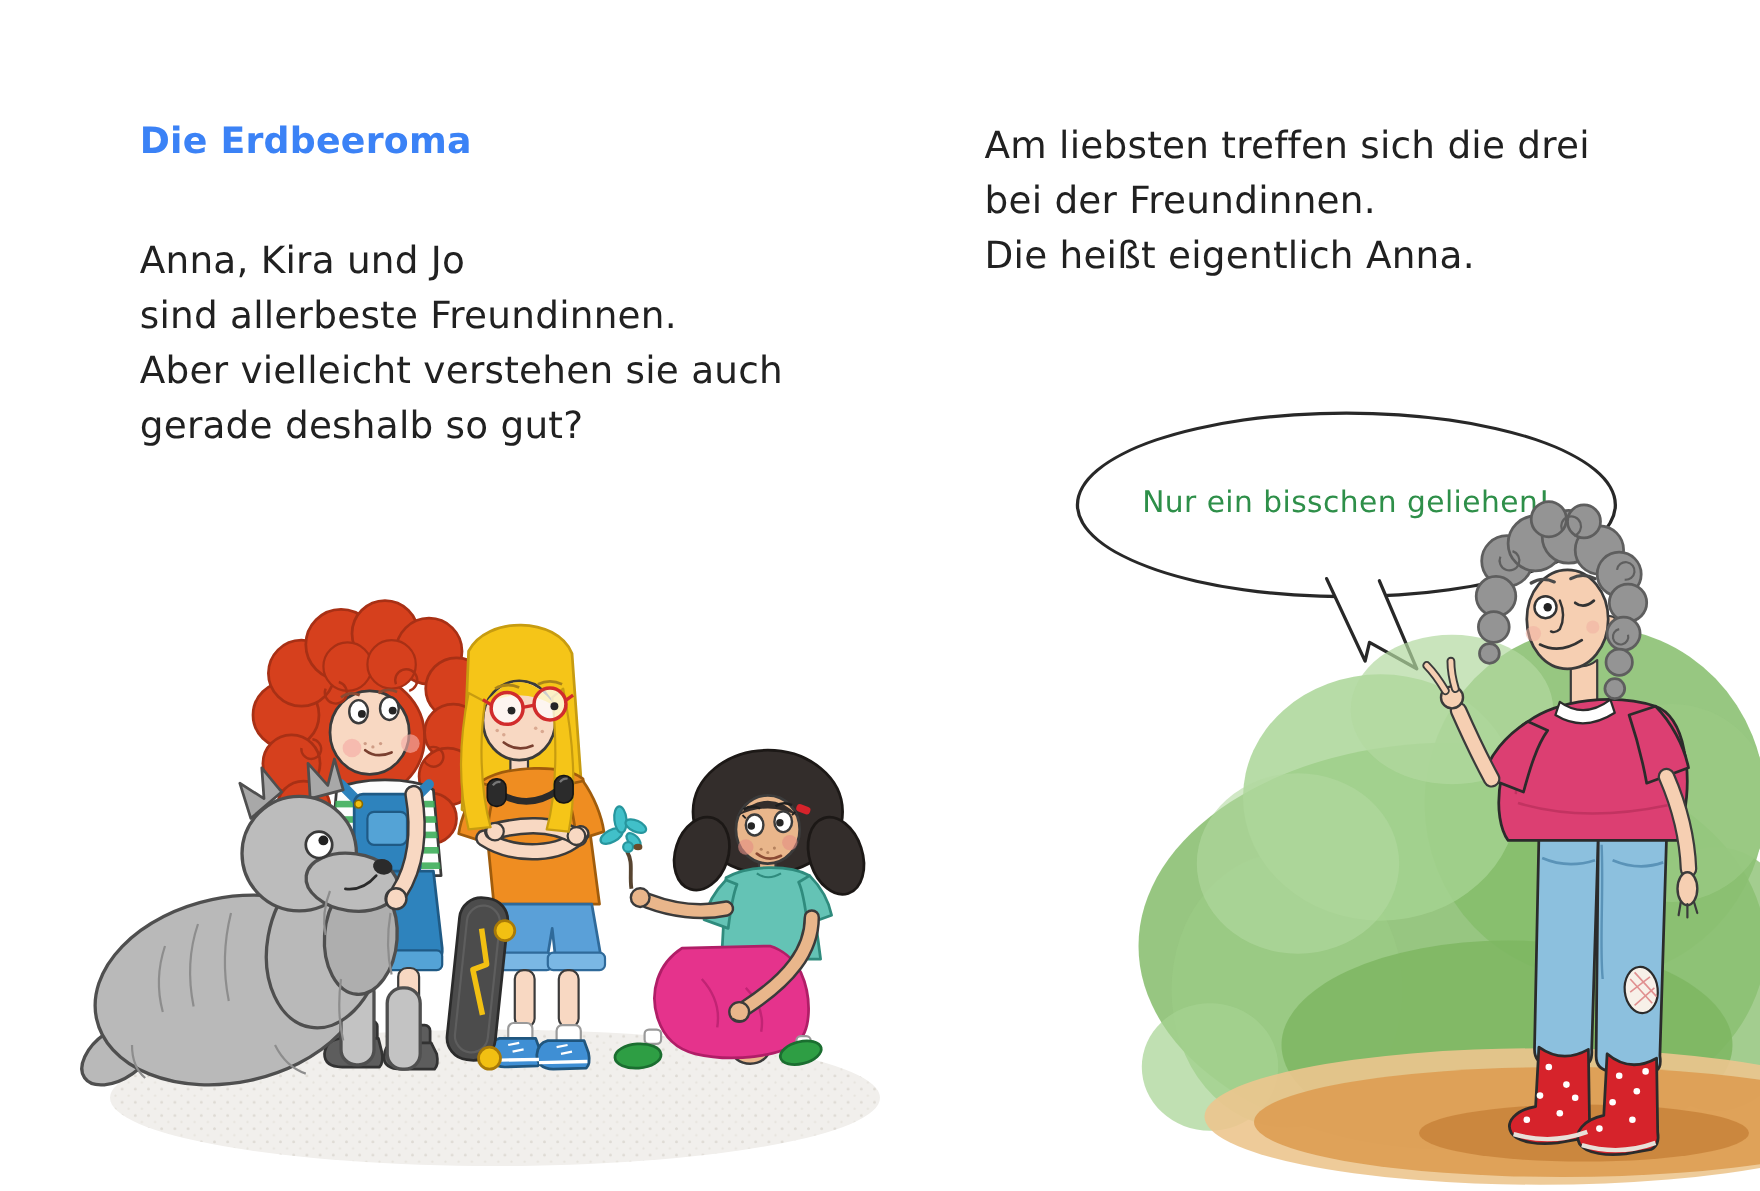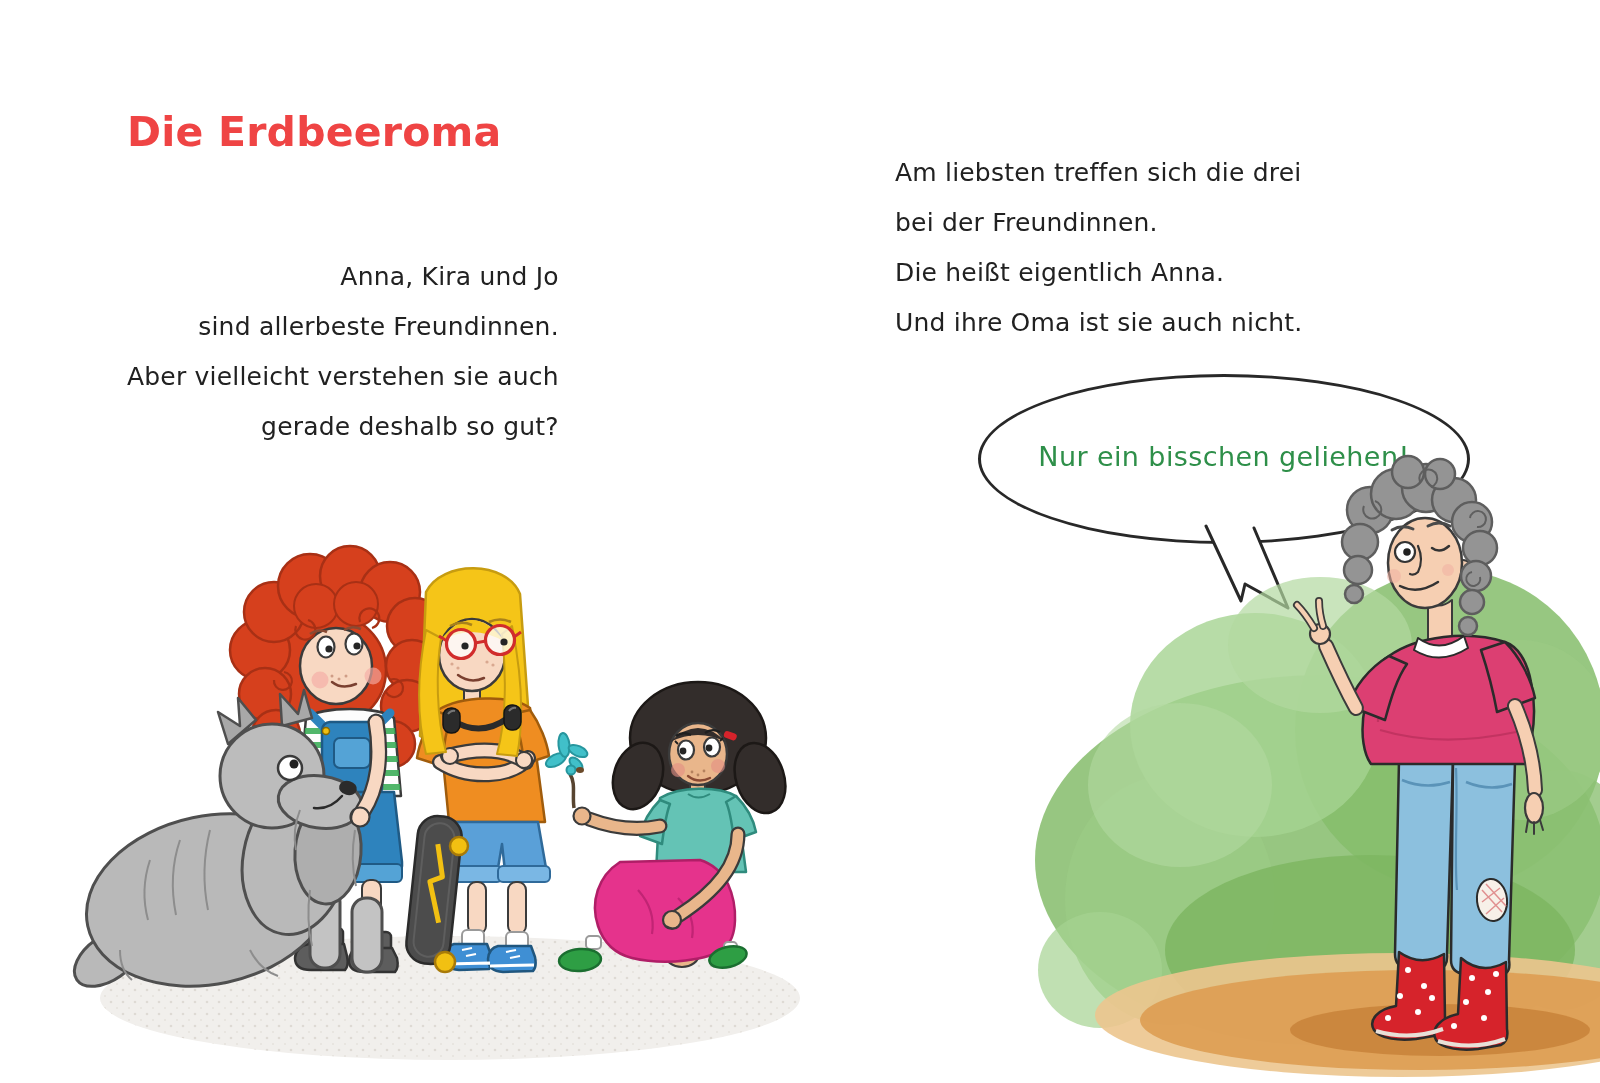--- a/index.html
+++ b/index.html
@@ -1,21 +1,21 @@
 <!DOCTYPE html>
 <html><head>
 <meta charset="utf-8">
 <style>
   html,body{margin:0;padding:0;background:#fff;}
   .stage{position:relative;width:1600px;height:1083px;background:#ffffff;overflow:hidden;
          font-family:"DejaVu Sans", sans-serif;}
-  .page-title{position:absolute;left:127px;top:108px;font-size:41px;font-weight:bold;
-              color:#ef4444;letter-spacing:.2px;}
-  .textblock{position:absolute;font-size:25px;line-height:50px;color:#212121;letter-spacing:.2px;margin-top:40px;}
-  .textblock-left{left:127px;top:212px;text-align:right;}
+  .page-title{position:absolute;left:127px;top:108px;font-size:33px;font-weight:bold;
+              color:#3b82f6;letter-spacing:.2px;}
+  .textblock{position:absolute;font-size:34px;line-height:50px;color:#212121;letter-spacing:.2px;}
+  .textblock-left{left:127px;top:212px;}
   .textblock-right{left:895px;top:108px;}
   .illustration{position:absolute;}
   .illu-left{left:60px;top:530px;z-index:1;}
   .illu-right{left:1020px;top:430px;z-index:4;}
   .speech-bubble{position:absolute;left:978px;top:374px;width:492px;height:170px;
                  background:#ffffff;border:3px solid #282828;border-radius:50%;
                  display:flex;align-items:center;justify-content:center;z-index:2;box-sizing:border-box;}
   .speech-bubble span{color:#2e8f49;font-size:27px;letter-spacing:.4px;white-space:nowrap;padding-bottom:6px;}
   .bubble-tail{position:absolute;left:1180px;top:520px;z-index:3;pointer-events:none;}
 </style>
@@ -29,21 +29,20 @@
     <div>Anna, Kira und Jo</div>
     <div>sind allerbeste Freundinnen.</div>
     <div>Aber vielleicht verstehen sie auch</div>
     <div>gerade deshalb so gut?</div>
   </div>
 
   <div class="textblock textblock-right">
     <div>Am liebsten treffen sich die drei</div>
     <div>bei der Freundinnen.</div>
     <div>Die heißt eigentlich Anna.</div>
-    <div>Und ihre Oma ist sie auch nicht.</div>
   </div>
 
   <div class="speech-bubble">
     <span>Nur ein bisschen geliehen!</span>
   </div>
   <svg class="bubble-tail" width="130" height="100" viewBox="0 0 130 100">
     <path d="M26,6 L61,81 L65,64 L108,88 L74,8" fill="#ffffff" stroke="#282828" stroke-width="3" stroke-linejoin="round" stroke-linecap="round"></path>
   </svg>
 
   <svg class="illustration illu-left" width="760" height="553" viewBox="0 0 760 553">

